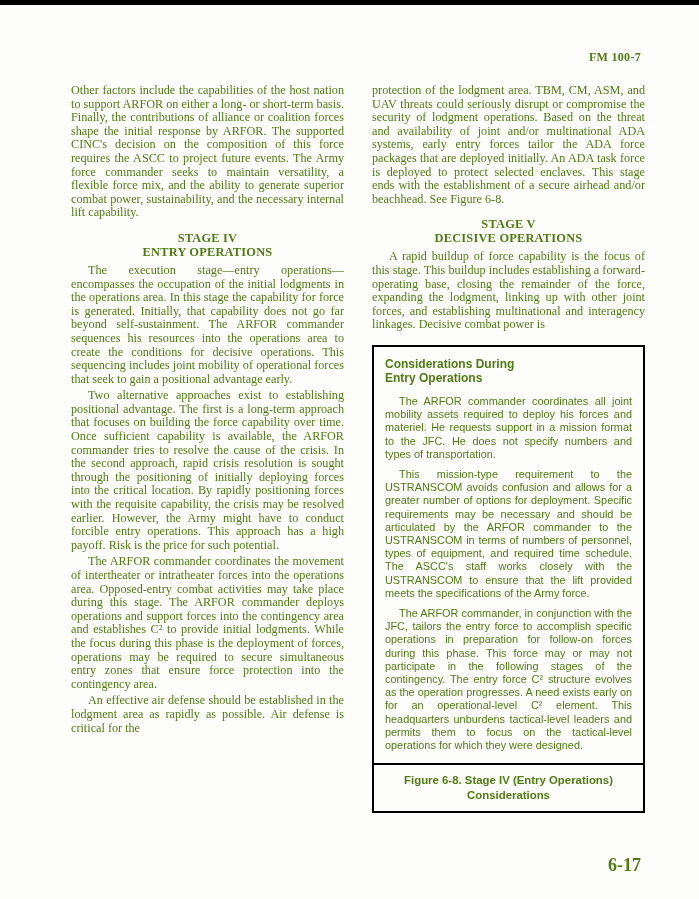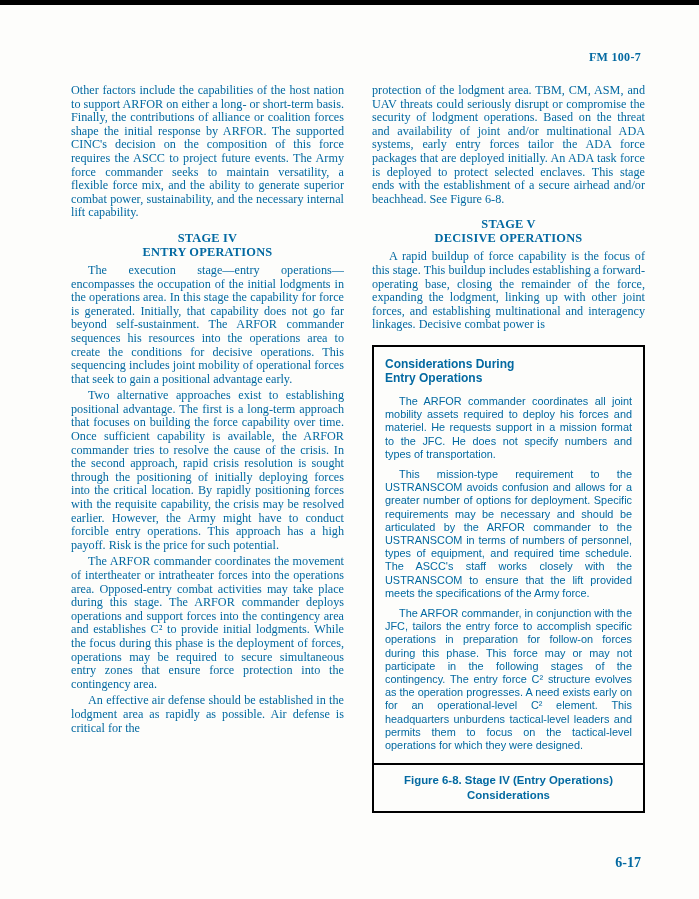--- a/index.html
+++ b/index.html
@@ -3,21 +3,21 @@
 <meta charset="utf-8">
 <style>
   * { margin: 0; padding: 0; box-sizing: border-box; }
   html, body { background: #ffffff; }
   .page {
     position: relative;
     width: 699px;
     height: 899px;
     background: #fdfdfb;
     font-family: "Liberation Serif", serif;
-    color: #0369a1;
+    color: #4d7c0f;
     overflow: hidden;
   }
   .scan-bar {
     position: absolute;
     top: 0; left: 0;
     width: 699px; height: 5px;
     background: #000;
   }
   .doc-ref {
     position: absolute;
@@ -71,21 +71,21 @@
     font-weight: bold;
     font-size: 11.4px;
     line-height: 14.5px;
     padding: 8px 8px 9px;
   }
   .box-caption span { display: block; }
   .page-number {
     position: absolute;
     top: 855px;
     right: 58px;
-    font-size: 14px;
+    font-size: 18px;
     font-weight: bold;
   }
 </style>
 </head>
 <body>
 
 <div class="page">
 
   <div class="scan-bar"></div>
 

